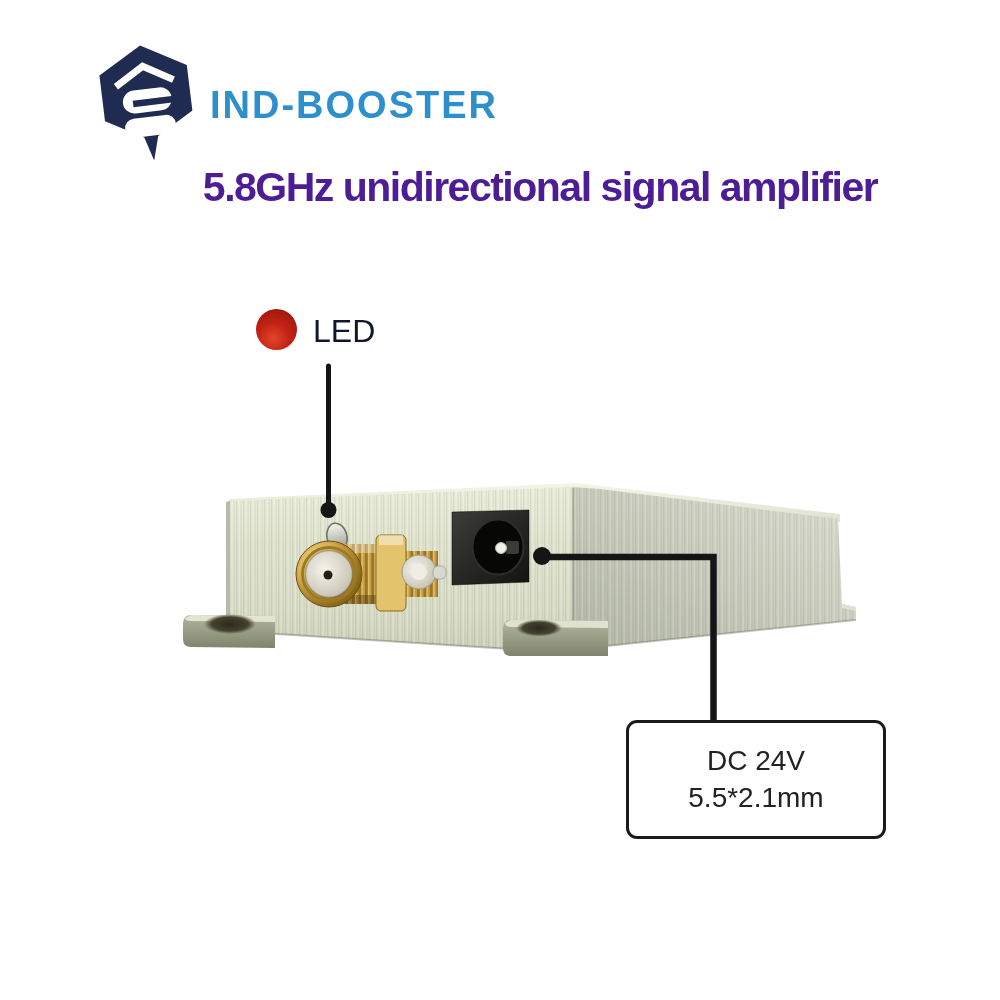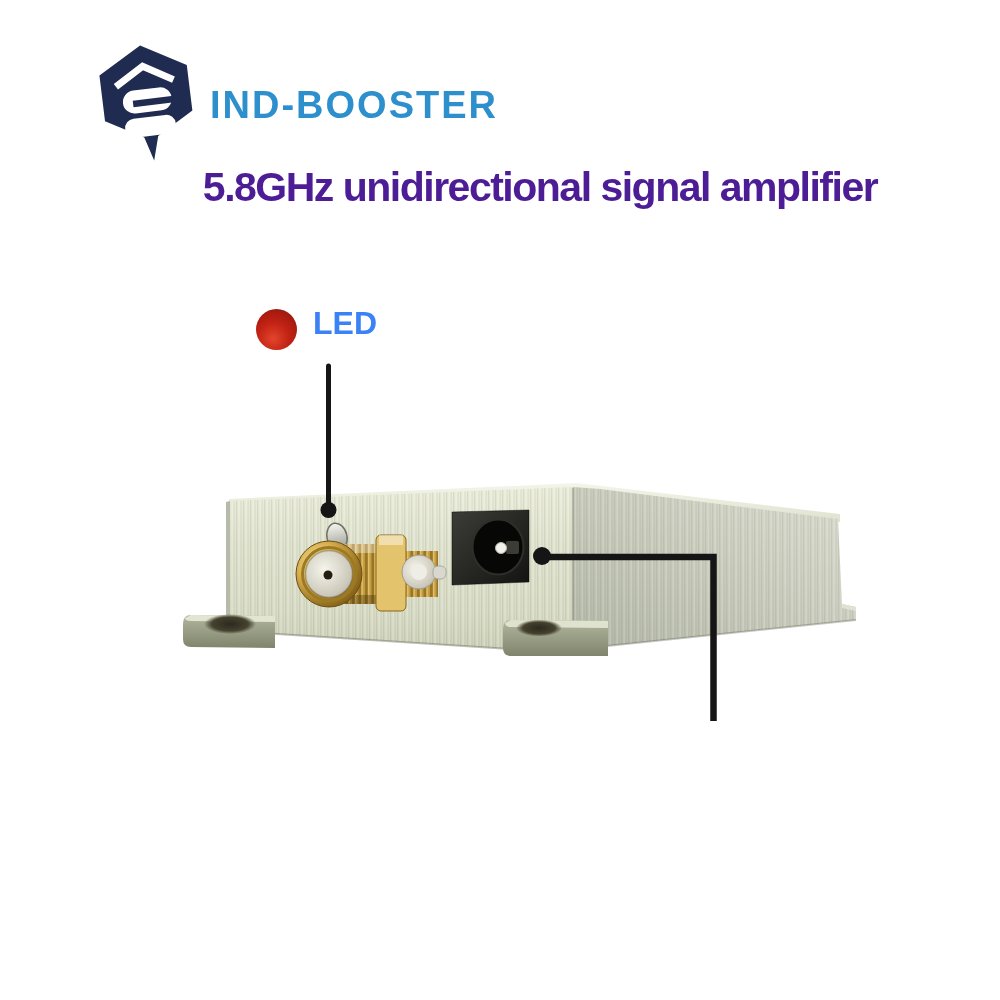--- a/index.html
+++ b/index.html
@@ -17,21 +17,21 @@
   
   .title{
     left:0;right:0;top:164px;text-align:center;font-size:41px;font-weight:700;
     letter-spacing:-1.5px;color:#4c1d95;white-space:nowrap;
   }
   
   .led-dot{
     left:216px;top:309px;width:41px;height:41px;border-radius:50%;
     background:radial-gradient(circle at 42% 72%, #e2452c 0%, #c22214 42%, #8a150b 100%);
   }
-  .led-label{left:273px;top:305px;font-size:32px;font-weight:700;color:#3b82f6;}
+  .led-label{left:273px;top:313px;font-size:32px;font-weight:400;color:#0f172a;}
   
   .device{left:0;top:0;width:1000px;height:1000px;}
   
   .callout{
     left:586px;top:720px;width:260px;height:119px;box-sizing:border-box;
     border:3.5px solid #1a1a1a;border-radius:11px;background:#fff;
     display:flex;flex-direction:column;align-items:center;justify-content:center;
     gap:9px;font-size:28px;color:#222;line-height:1;
   }
 </style>
@@ -179,14 +179,18 @@
       <line x1="288.5" y1="366" x2="288.5" y2="502" stroke="#151515" stroke-width="5" stroke-linecap="round"></line>
       <circle cx="288.5" cy="510" r="8" fill="#151515"></circle>
     </g>
 
     <g>
       <path d="M502,557 L673.5,557 L673.5,721" fill="none" stroke="#151515" stroke-width="6.5"></path>
       <circle cx="502" cy="556" r="9" fill="#151515"></circle>
     </g>
   </svg>
 
+  <div class="abs callout">
+    <div>DC 24V</div>
+    <div>5.5*2.1mm</div>
+  </div>
 
 </div>
 
 </body></html>

